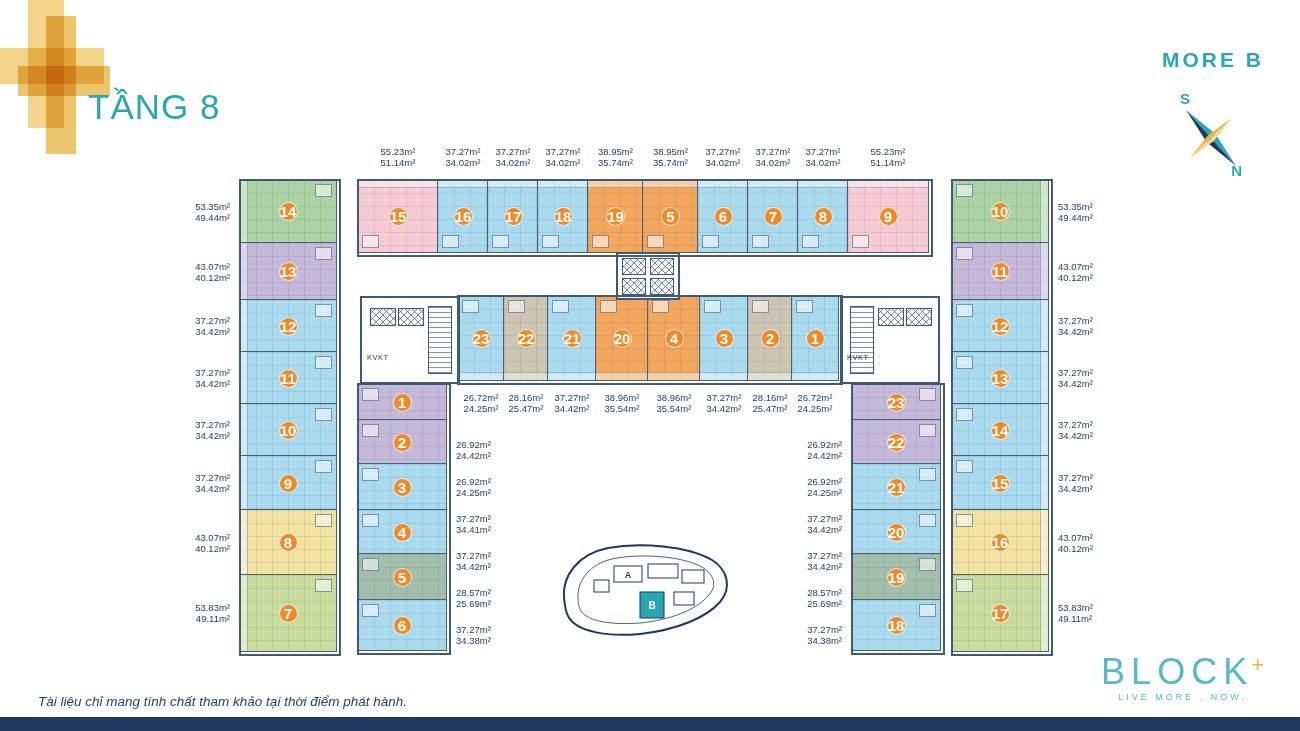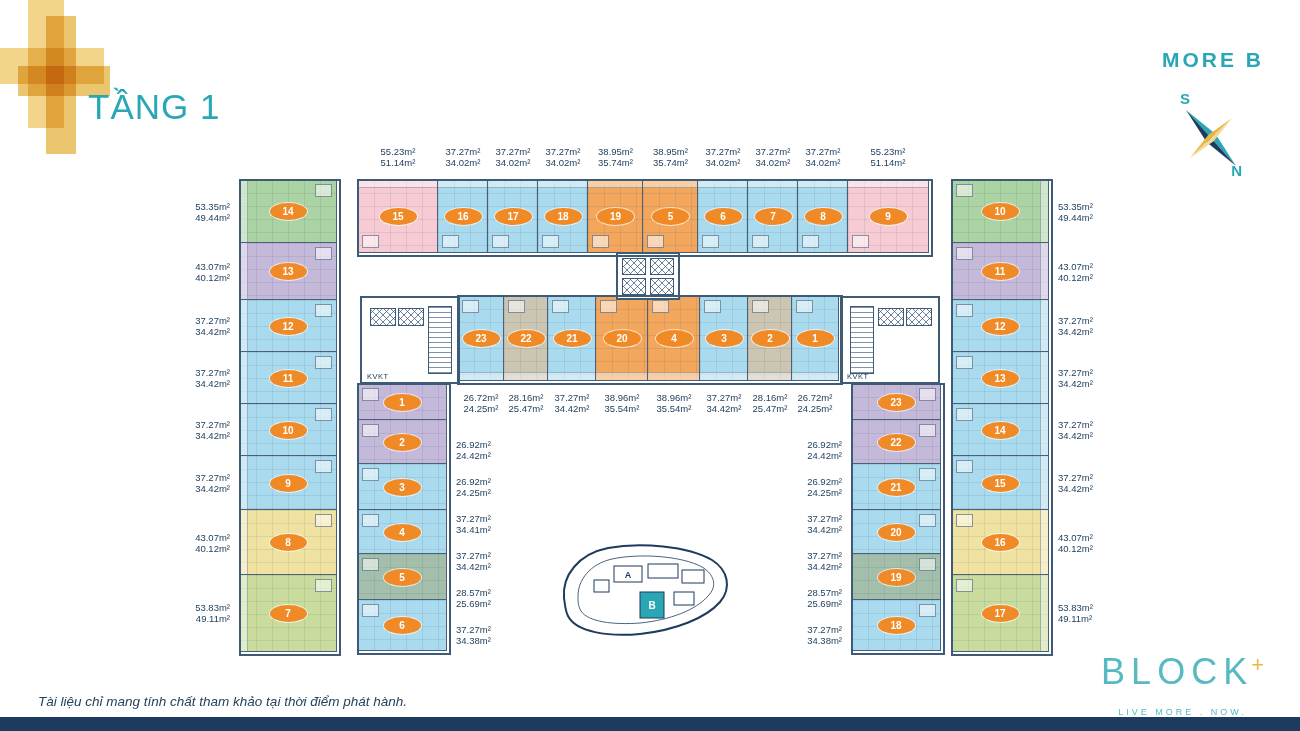--- a/index.html
+++ b/index.html
@@ -19,21 +19,21 @@
   .block-label{position:absolute;right:36px;top:48px;font-size:21px;font-weight:bold;
                letter-spacing:3px;color:#2AA7B5}
   .compass{position:absolute;left:1178px;top:90px}
 
   
   #plan{position:absolute;left:0;top:0;width:1300px;height:731px}
   .unit{position:absolute;outline:1px solid #4a6078;display:flex;align-items:center;justify-content:center;
         background-image:linear-gradient(rgba(40,70,100,.10) 1px,transparent 1px),
                          linear-gradient(90deg,rgba(40,70,100,.10) 1px,transparent 1px);
         background-size:16px 13px;z-index:1}
-  .badge{width:37px;height:17px;border-radius:50%;background:#F08A26;color:#fff;font-size:10px;
+  .badge{width:17px;height:17px;border-radius:50%;background:#F08A26;color:#fff;font-size:15px;
          font-weight:bold;display:flex;align-items:center;justify-content:center;
          box-shadow:0 0 0 1px rgba(255,255,255,.65);z-index:3}
   .fx{position:absolute;width:15px;height:11px;background:rgba(255,255,255,.55);
       border:1px solid rgba(45,70,100,.55)}
   .w-top_row .fx{bottom:4px;left:4px}
   .w-mid_row .fx{top:4px;left:4px}
   .w-left_outer .fx{right:4px;top:4px}
   .w-right_outer .fx{left:4px;top:4px}
   .w-inner_left .fx{left:4px;top:4px}
   .w-inner_right .fx{right:4px;top:4px}
@@ -45,44 +45,44 @@
   .w-inner_left::before,.w-inner_right::before{display:none}
   .frame{position:absolute;border:2px solid #3d5a77;pointer-events:none;z-index:2}
   .alab{position:absolute;font-size:9.5px;line-height:11px;color:#24435F;white-space:nowrap;z-index:1}
 
   .core{position:absolute;background:#fff;border:2px solid #3d5a77;z-index:2}
   .shaft{position:absolute;border:1px solid #3d5a77;
          background:repeating-linear-gradient(45deg,rgba(61,90,119,.75) 0 1px,transparent 1px 5px),
                     repeating-linear-gradient(-45deg,rgba(61,90,119,.75) 0 1px,transparent 1px 5px)}
   .stair{position:absolute;border:1px solid #3d5a77;
          background:repeating-linear-gradient(180deg,rgba(61,90,119,.65) 0 1px,transparent 1px 5px)}
-  .core-label{position:absolute;left:5px;bottom:1px;font-size:7.5px;letter-spacing:.5px;color:#24435F}
+  .core-label{position:absolute;left:5px;bottom:20px;font-size:7.5px;letter-spacing:.5px;color:#24435F}
 
   .sitemap{position:absolute;left:556px;top:536px}
 
   
   .disclaimer{position:absolute;left:38px;top:694px;font-size:13.5px;font-style:italic;color:#24435F}
   .brand{position:absolute;right:36px;top:652px;text-align:center}
   .brand-word{font-size:36px;letter-spacing:6px;color:#57BAC3;line-height:38px}
   .brand-plus{font-size:22px;color:#E7B74B;vertical-align:12px;margin-left:-2px}
-  .brand-tagline{font-size:9px;letter-spacing:3px;color:#57BAC3;margin-top:16px}
+  .brand-tagline{font-size:9px;letter-spacing:3px;color:#57BAC3;margin-top:1px}
   .bottom-bar{position:absolute;left:0;right:0;bottom:0;height:14px;background:#1D3B5D}
 </style>
 </head>
 <body>
 
 <div class="logo-mark">
   <div class="lm v1"></div>
   <div class="lm h1"></div>
   <div class="lm v2"></div>
   <div class="lm h2"></div>
 </div>
 
 <div class="title-block">
-  <div class="floor">TẦNG 1</div>
+  <div class="floor">TẦNG 8</div>
 </div>
 
 <div class="block-label">MORE B</div>
 
 <svg class="compass" width="66" height="88" viewBox="0 0 66 88">
   <polygon points="8,20 58,76 37.5,44" fill="#2AA7B5"></polygon>
   <polygon points="8,20 58,76 28.5,52" fill="#1D3B5D"></polygon>
   <polygon points="54,28 12,68 30.2,45.1" fill="#E7B74B"></polygon>
   <polygon points="54,28 12,68 35.8,50.9" fill="#F4D98F"></polygon>
   <text x="2" y="14" font-size="15" font-weight="bold" fill="#2AA7B5">S</text>

